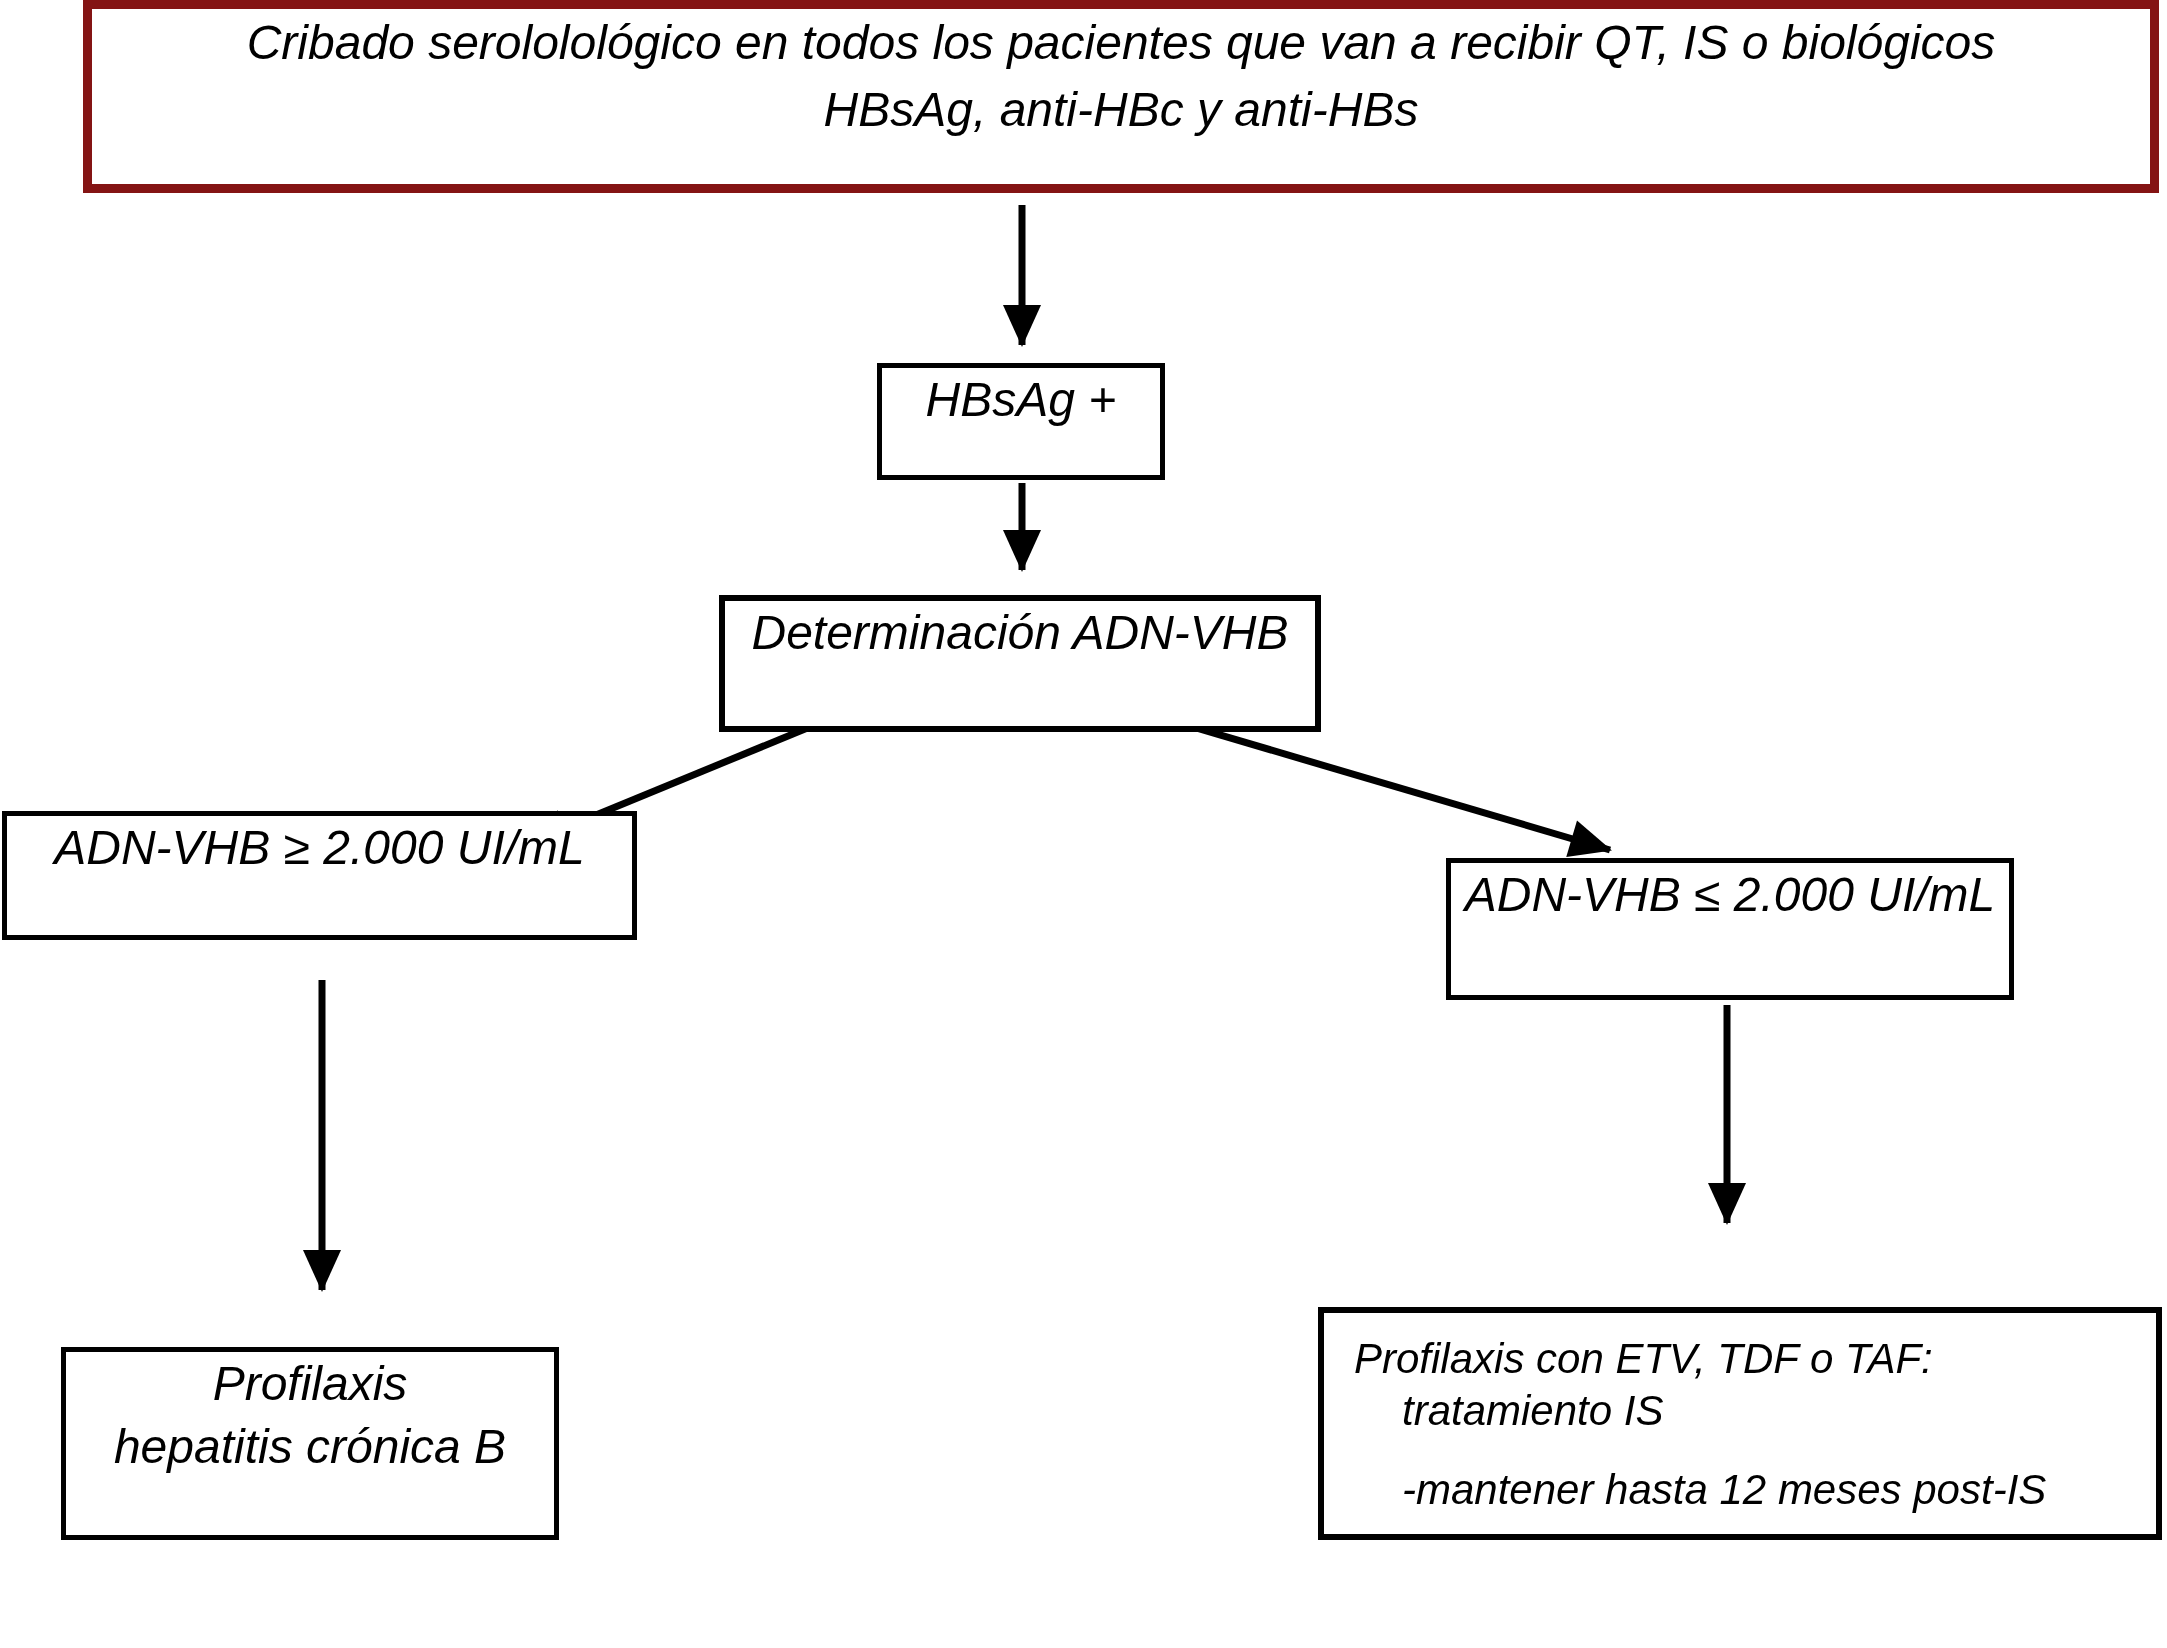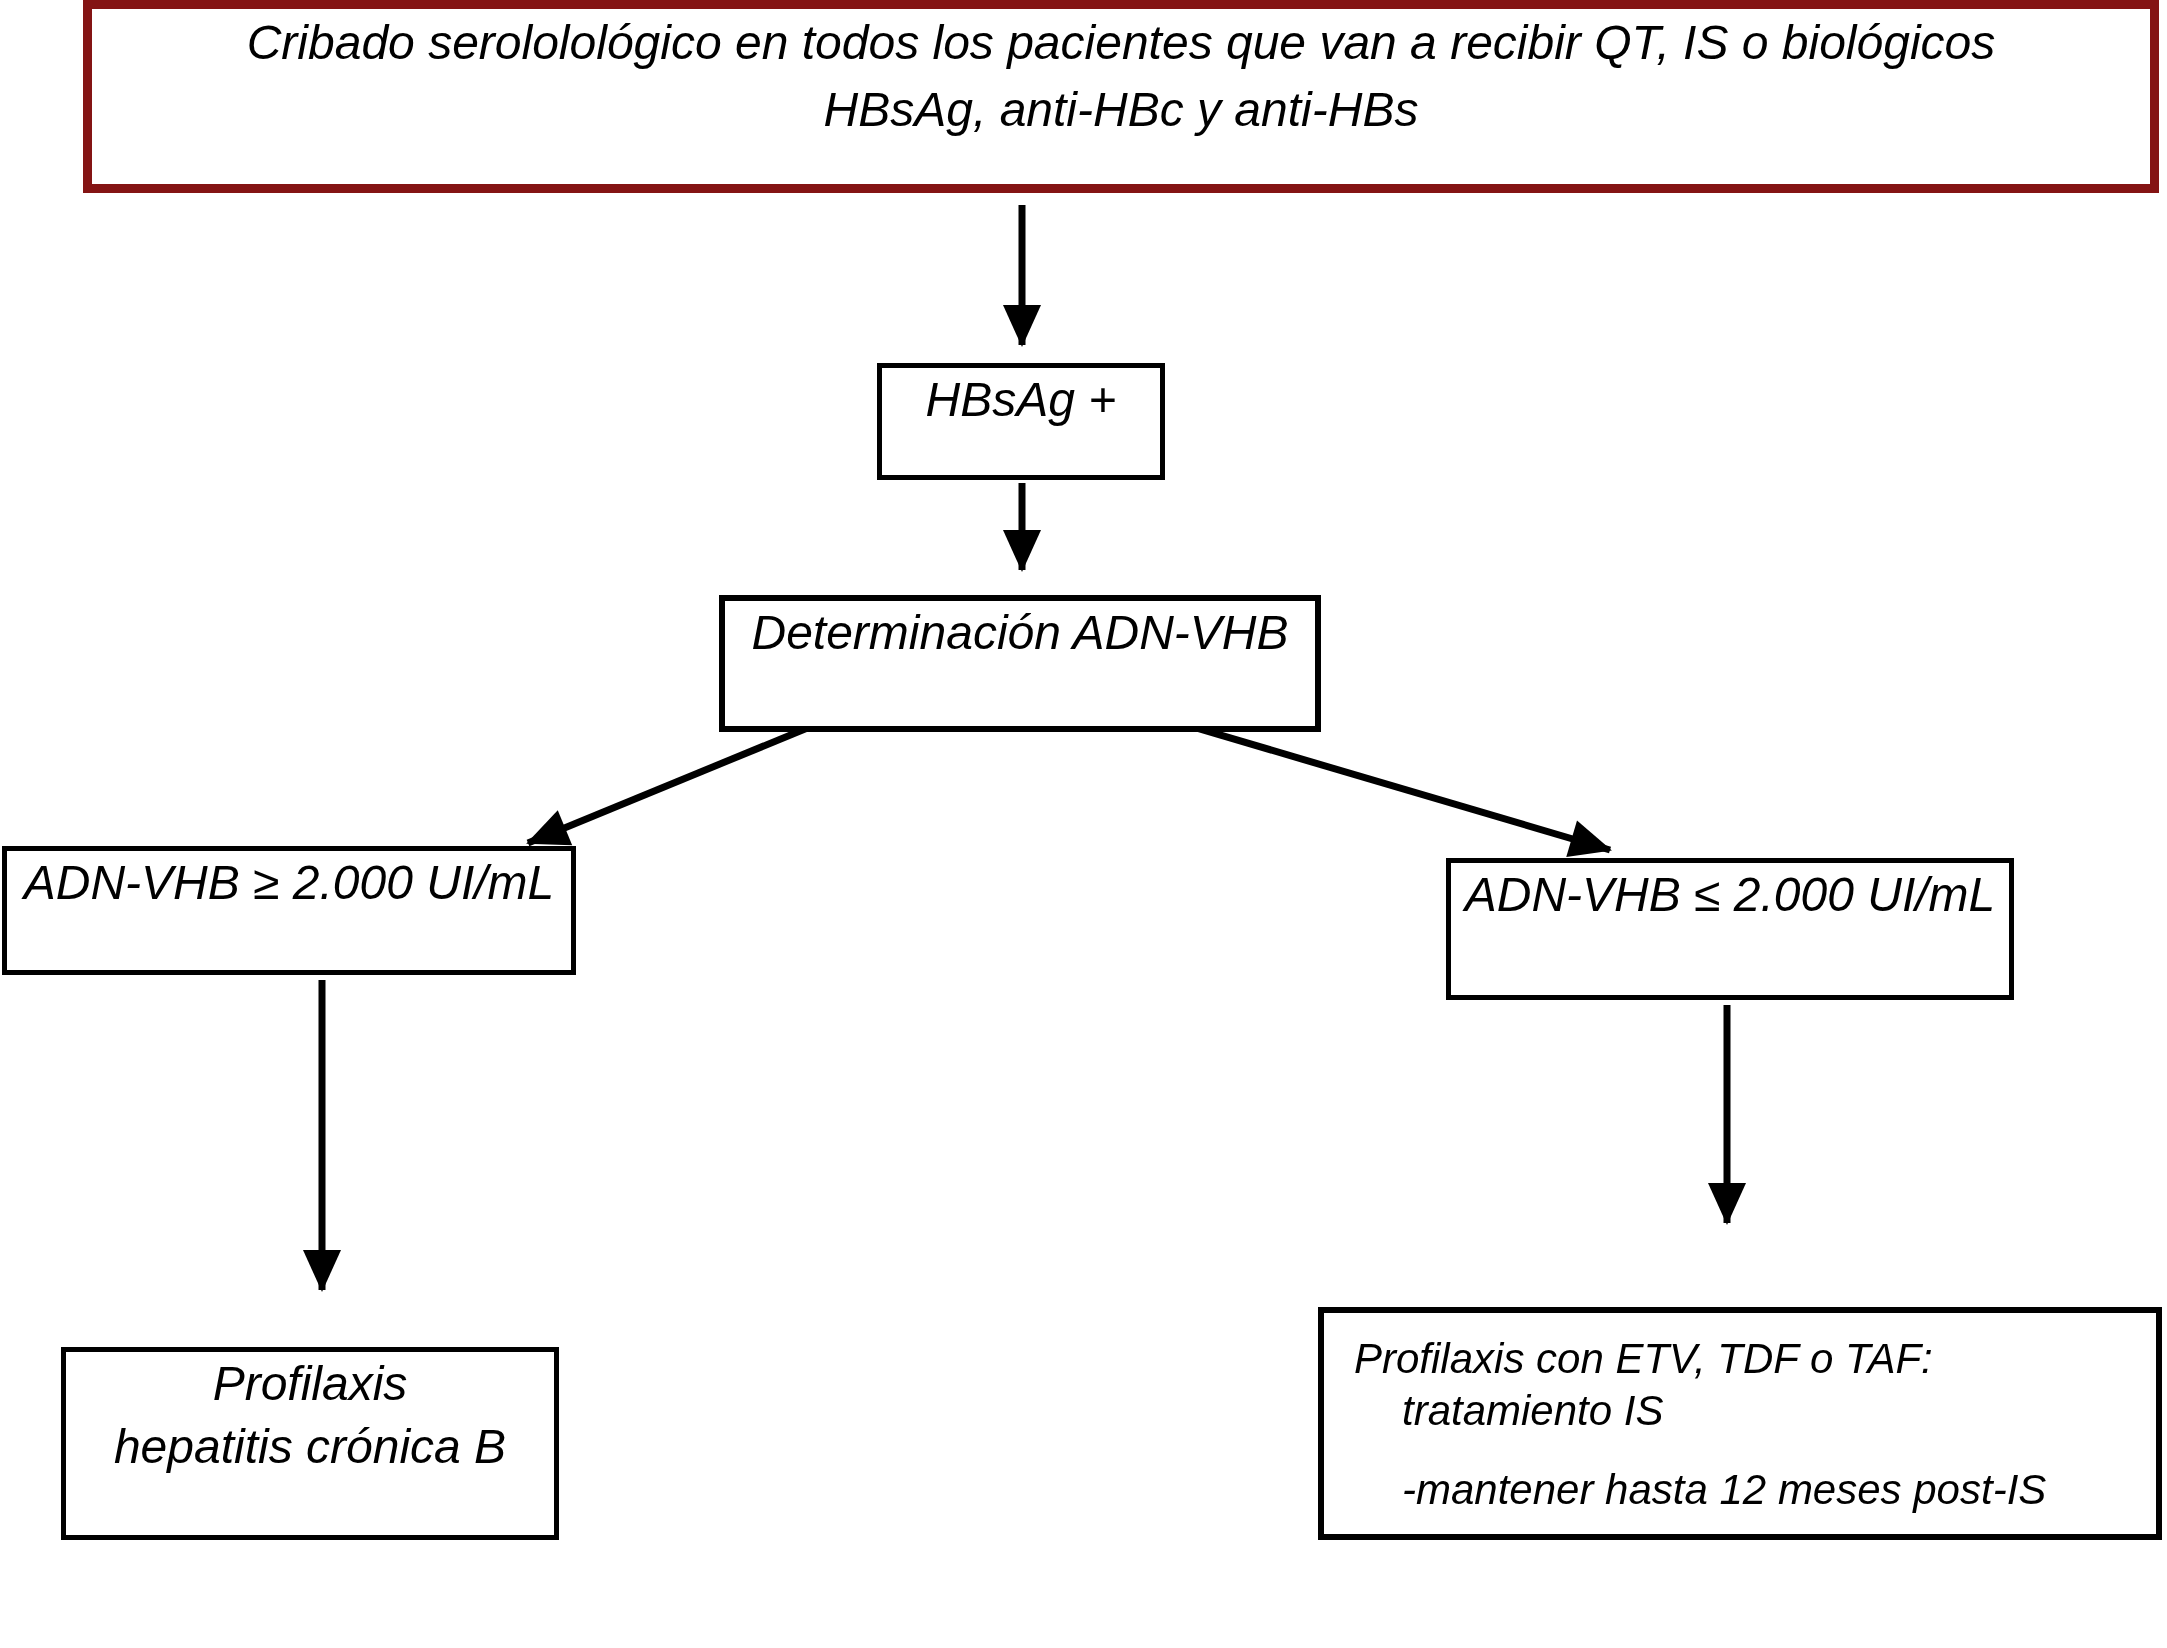--- a/index.html
+++ b/index.html
@@ -29,21 +29,21 @@
   }
   .screening{
     left:83px; top:0px;
     width:2076px; height:193px;
     border:9px solid #841414;
     font-size:48px;
     line-height:1.4;
   }
   .hbsag{ left:877px; top:363px; width:288px; height:117px; }
   .determination{ left:719px; top:595px; width:602px; height:137px; border-width:6px; }
-  .dna-high{ left:2px;    top:846px; width:574px; height:129px; }
+  .dna-high{ left:2px;    top:811px; width:635px; height:129px; }
   .dna-low{  left:1446px; top:858px; width:568px; height:142px; }
   .treatment{ left:61px; top:1347px; width:498px; height:193px; }
   .prophylaxis{
     left:1318px; top:1307px;
     width:844px; height:233px;
     border-width:6px;
     display:block;
     text-align:left;
     font-size:42px;
     line-height:1.23;

